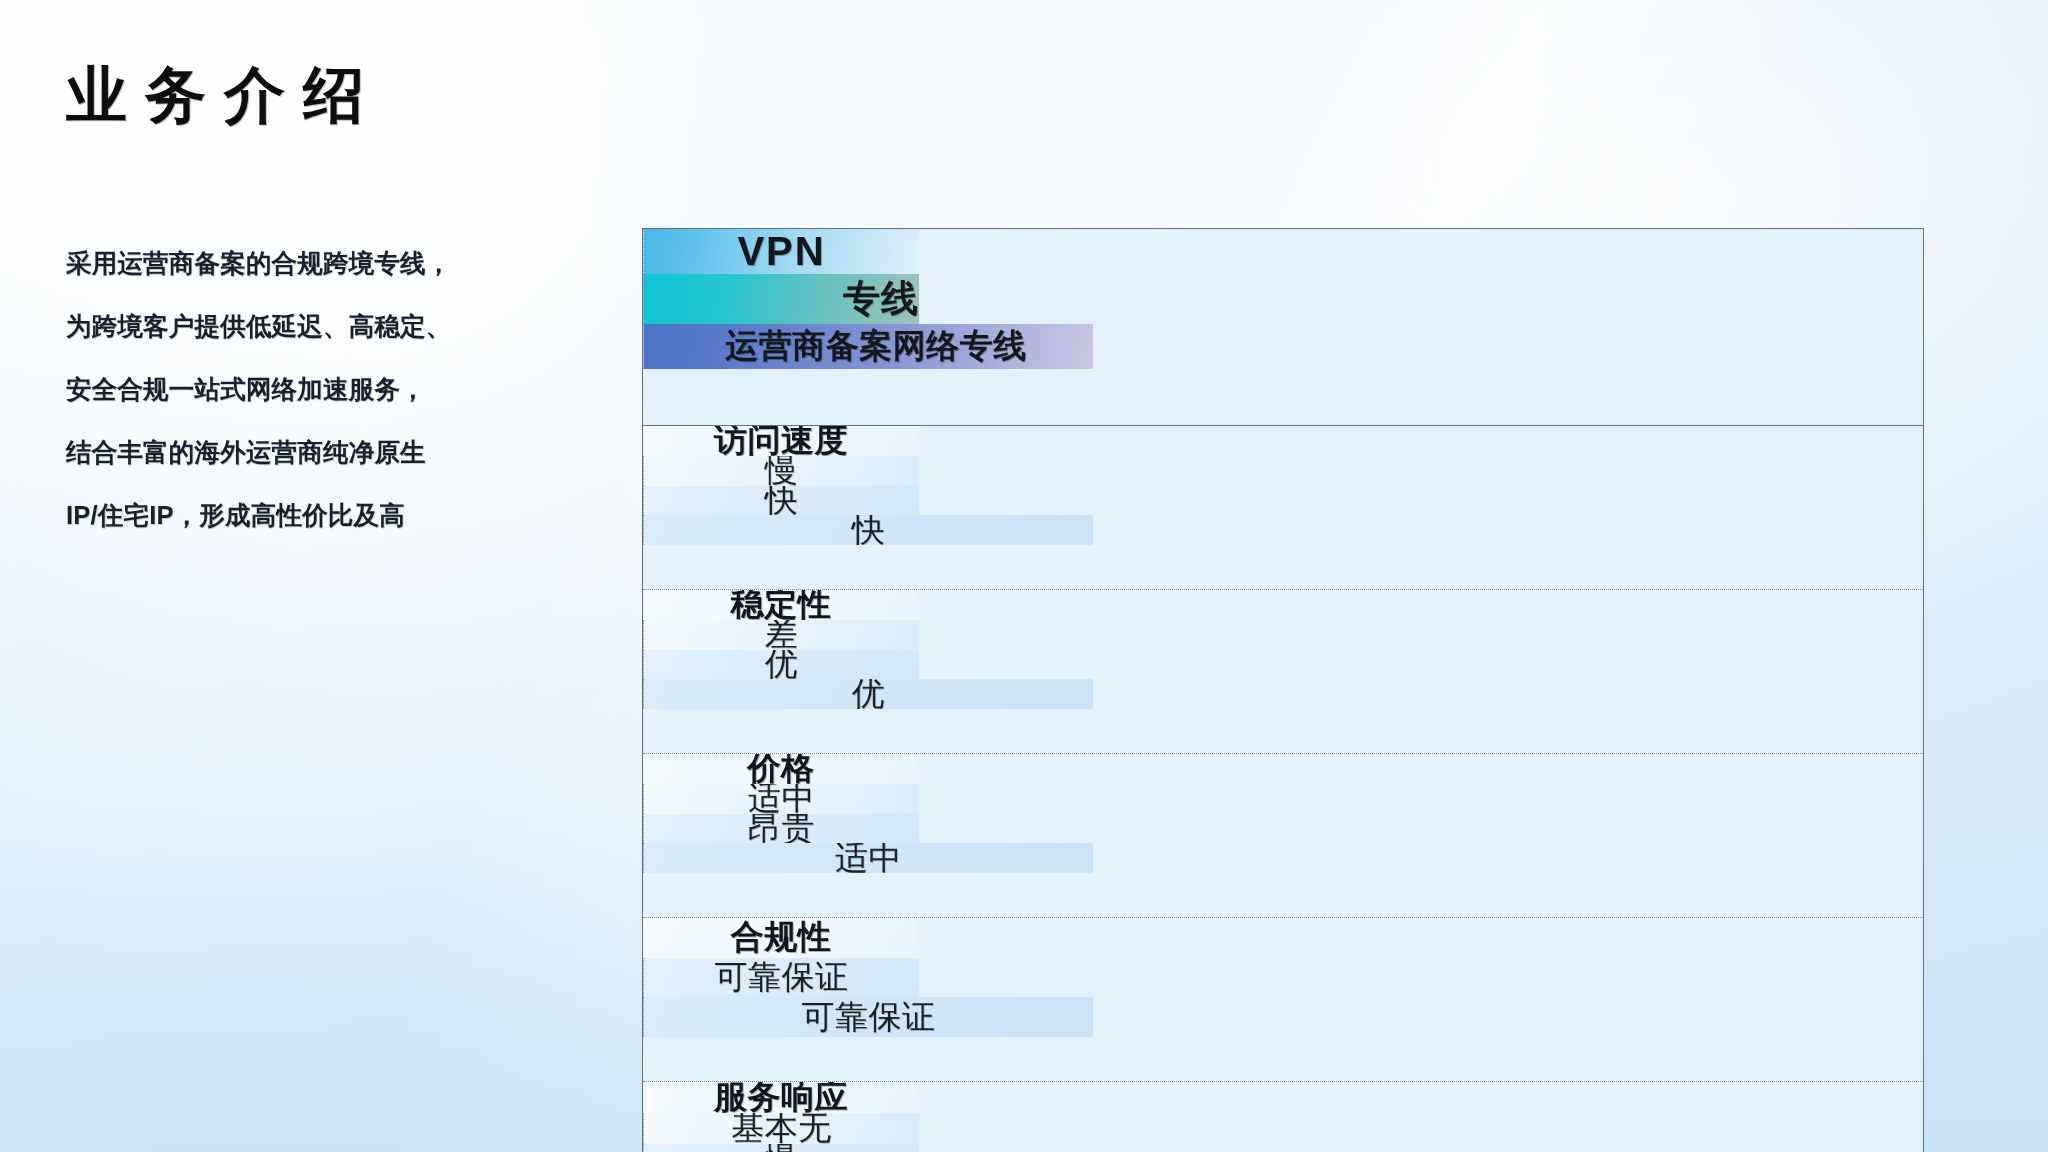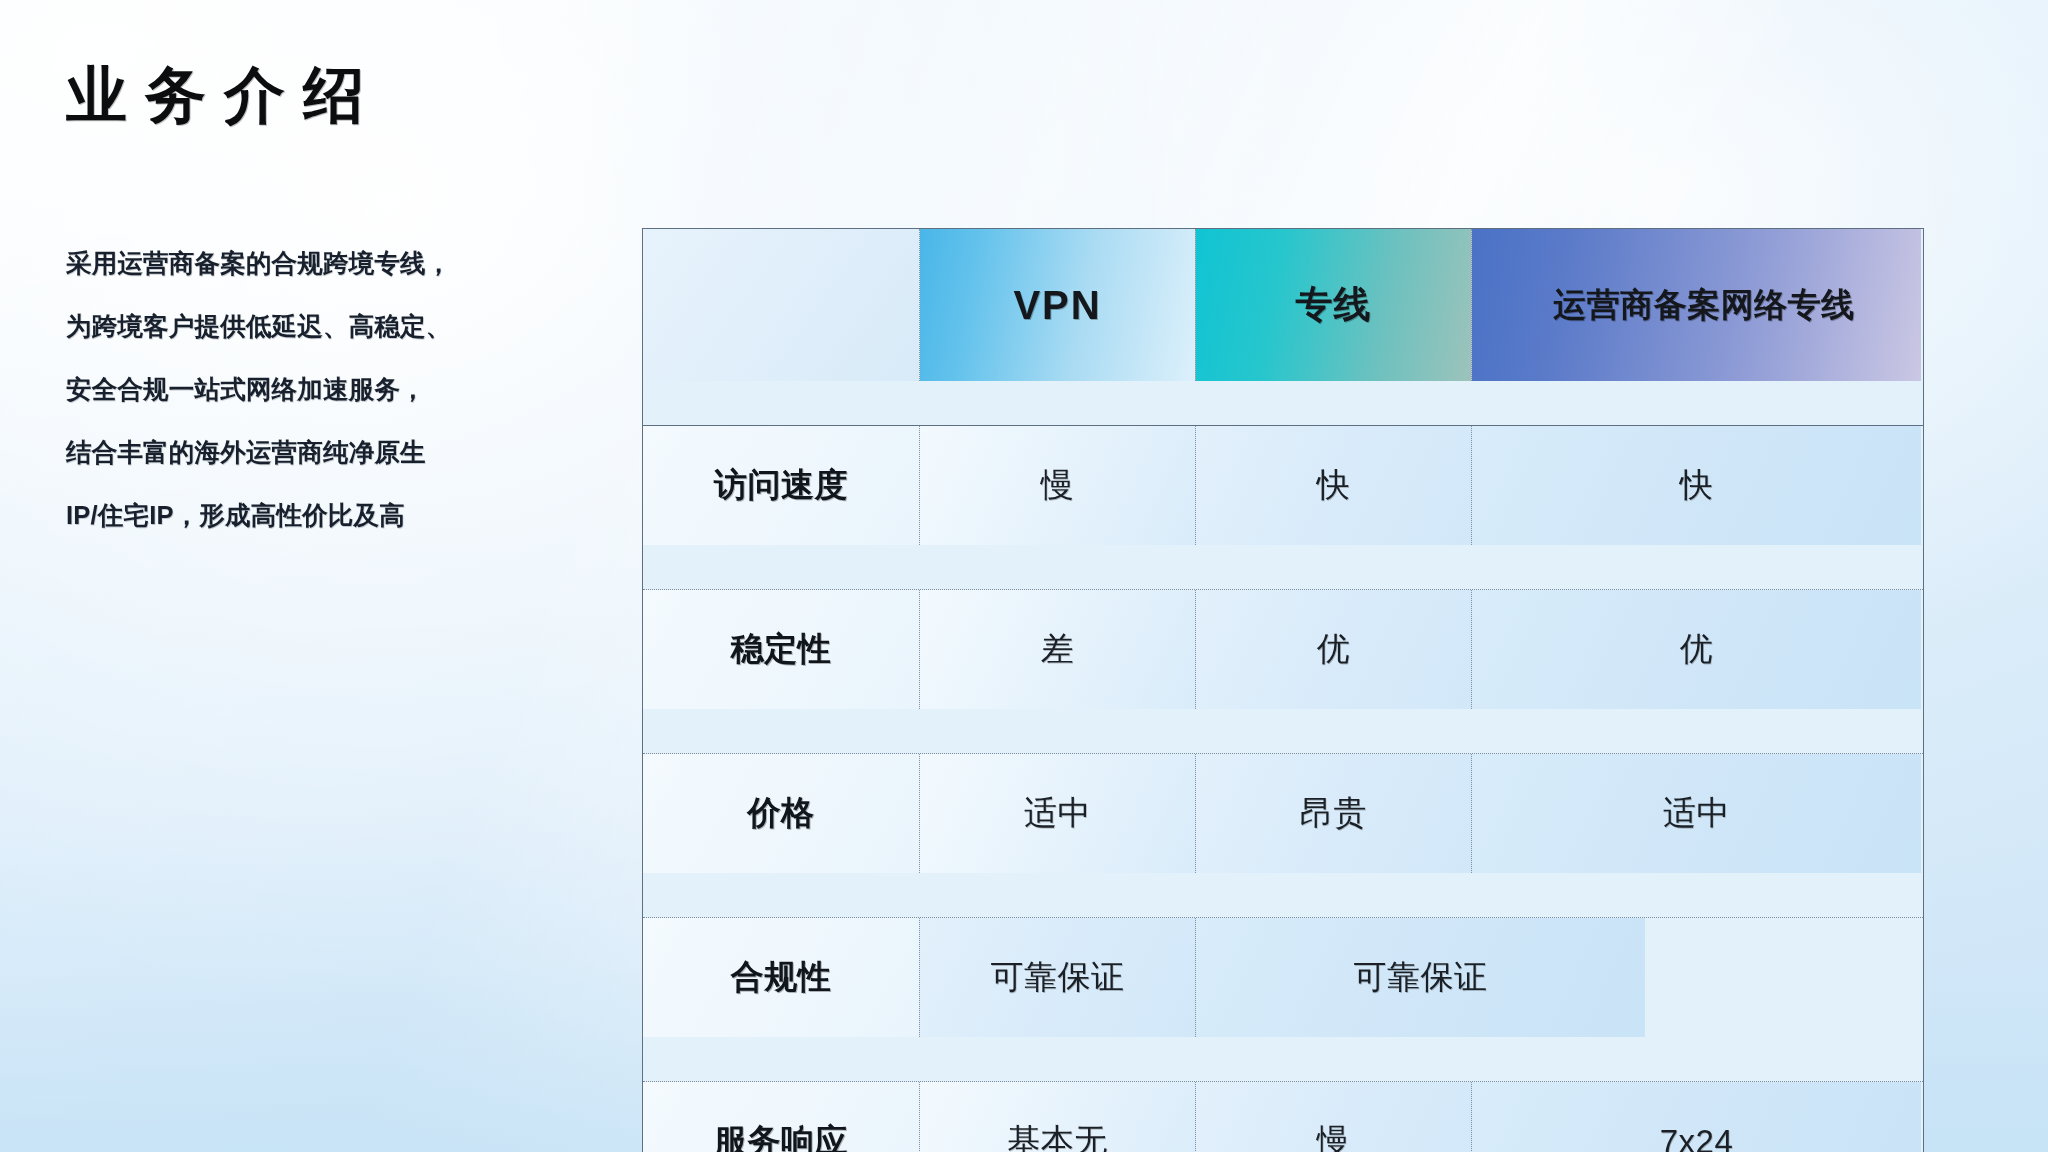--- a/index.html
+++ b/index.html
@@ -62,41 +62,41 @@
 
   
   #comparison-table{
     position:absolute;left:642px;top:228px;
     width:1282px;
     border:1.4px solid #5d6f81;
     box-sizing:border-box;
     display:flex;flex-direction:column;
     background:#e3f1fb;
   }
-  .trow{display:flex;width:100%;box-sizing:border-box;}
+  .trow{display:flex;width:100%;box-sizing:border-box;flex-direction:column;}
   .trow.head{height:152px;}
   .trow.body{height:120px;border-top:1.4px dotted #7d8c9c;margin-top:44px;}
   .trow.body.first{border-top:1.4px solid #5d6f81;}
 
   .cell{
     box-sizing:border-box;
     display:flex;align-items:center;justify-content:center;
     overflow:hidden;
   }
   .cell + .cell{border-left:1.4px dotted #8795a5;}
 
   .c-label{width:276px;}
   .c-vpn{width:276px;}
   .c-line{width:276px;}
   .c-carrier{width:450px;}
 
   
   .h-blank{background:linear-gradient(125deg,#e7f3fc 0%,#dfeefa 55%,#d8eaf8 100%);}
   .h-vpn{background:linear-gradient(100deg,#49b6e8 0%,#63c2ec 20%,#a9dbf3 58%,#dcf0fb 100%);}
-  .h-line{background:linear-gradient(100deg,#10c4d3 0%,#27c6cd 30%,#6dc1bf 68%,#9cc3bb 100%);}
+  .h-line{background:linear-gradient(100deg,#10c4d3 0%,#27c6cd 30%,#6dc1bf 68%,#9cc3bb 100%);justify-content:flex-end;}
   .h-carrier{background:linear-gradient(100deg,#4a72c6 0%,#5c7bc9 22%,#8f9cd6 62%,#cbc7e4 100%);padding-left:15px;}
 
   .h-text{
     font-size:37px;font-weight:bold;color:#14181d;
     letter-spacing:1px;white-space:nowrap;
     text-shadow:1px 1px 0 rgba(0,0,0,.28);
   }
   .h-text.latin{font-size:40px;letter-spacing:2px;}
   .h-text.wide{font-size:33px;letter-spacing:.5px;}
 

